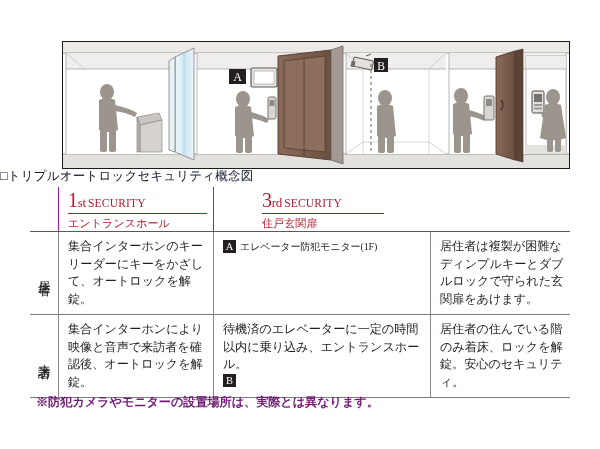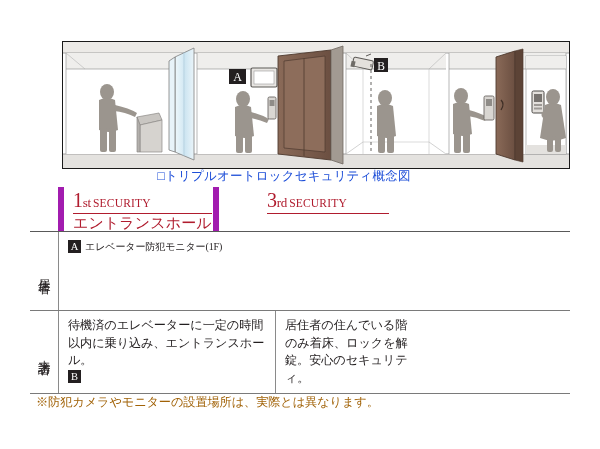--- a/index.html
+++ b/index.html
@@ -33,25 +33,25 @@
     overflow: hidden;
   }
   .illus-svg { display: block; width: 506px; height: 126px; }
 
   
   .caption {
     position: absolute;
     left: 0;
     top: 168px;
     width: 568px;
-    text-align: center;
+    text-align: left;
     font-size: 12.5px;
     line-height: 16px;
     letter-spacing: 0.2px;
-    color: #1d4ed8;
+    color: #0f172a;
     font-family: "Liberation Serif", "DejaVu Serif", serif;
   }
 
   
   .tbl {
     position: absolute;
     left: 30px;
     top: 187px;
     width: 540px;
   }
@@ -66,21 +66,21 @@
     display: flex;
     align-items: stretch;
   }
 
   
   .hdr-row { height: 44px; }
   .hdr-spacer { width: 28px; flex: 0 0 28px; }
   .hdr-cell {
     position: relative;
     padding: 3px 0 0 9px;
-    border-left: 6px solid #a21caf;
+    border-left: 1px solid #a21caf;
     box-sizing: border-box;
   }
   .hdr-cell.c1 { width: 155px; flex: 0 0 155px; }
   .hdr-cell.c2 { width: 217px; flex: 0 0 217px; }
   .hdr-cell.c3 { width: 140px; flex: 0 0 140px; padding-left: 48px; }
 
   .sec-title {
     color: #b01c2e;
     white-space: nowrap;
     line-height: 20px;
@@ -103,21 +103,21 @@
   .sec-underline {
     height: 1px;
     background: #b01c2e;
     margin-top: 0px;
   }
   .c1 .sec-underline { width: 139px; }
   .c2 .sec-underline { width: 199px; }
   .c3 .sec-underline { width: 122px; }
   .sec-sub {
     color: #b01c2e;
-    font-size: 15px;
+    font-size: 11px;
     line-height: 17px;
     margin-top: 1px;
     white-space: nowrap;
     letter-spacing: 0.1px;
   }
 
   
   .body-row { min-height: 78px; }
   .rowlabel {
     width: 28px;
@@ -169,21 +169,22 @@
   .marker-text { font-size: 10px; }
 
   
   .footnote {
     position: absolute;
     left: 36px;
     top: 394px;
     font-size: 12.2px;
     line-height: 17px;
     letter-spacing: -0.1px;
-    color: #a16207;
+    color: #701a75;
+    font-weight: bold;
   }
 </style>
 </head>
 <body>
 
 <div class="page">
 
   <div class="illus-wrap">
     <svg class="illus-svg" viewBox="0 0 506 126" xmlns="http://www.w3.org/2000/svg">
       <defs>
@@ -369,42 +370,52 @@
         <div class="sec-underline"></div>
         <div class="sec-sub">エントランスホール</div>
       </div>
 
 
       <div class="hdr-cell c3">
         <div class="sec-title">
           <span class="sec-ord">3</span><span class="sec-ordsuf">rd</span><span class="sec-word">SECURITY</span>
         </div>
         <div class="sec-underline"></div>
+        <div class="sec-sub">住戸玄関扉</div>
       </div>
     </div>
 
     <div class="rule"></div>
 
     <div class="row body-row">
       <div class="rowlabel">
         <span>居住者</span>
+      </div>
+      <div class="cell c1">
+        <div>集合インターホンのキーリーダーにキーをかざして、オートロックを解錠。</div>
       </div>
       <div class="cell c2">
         <div class="marker-line">
           <span class="badge">A</span>
           <span class="marker-text">エレベーター防犯モニター(1F)</span>
         </div>
       </div>
+      <div class="cell c3">
+        <div>居住者は複製が困難なディンプルキーとダブルロックで守られた玄関扉をあけます。</div>
+      </div>
     </div>
 
     <div class="rule thin"></div>
 
     <div class="row body-row">
       <div class="rowlabel">
         <span>来訪者</span>
+      </div>
+      <div class="cell c1">
+        <div>集合インターホンにより映像と音声で来訪者を確認後、オートロックを解錠。</div>
       </div>
       <div class="cell c2">
         <div>待機済のエレベーターに一定の時間以内に乗り込み、エントランスホール。</div>
         <div class="marker-line">
           <span class="badge">B</span>
         </div>
       </div>
       <div class="cell c3">
         <div>居住者の住んでいる階のみ着床、ロックを解錠。安心のセキュリティ。</div>
       </div>

